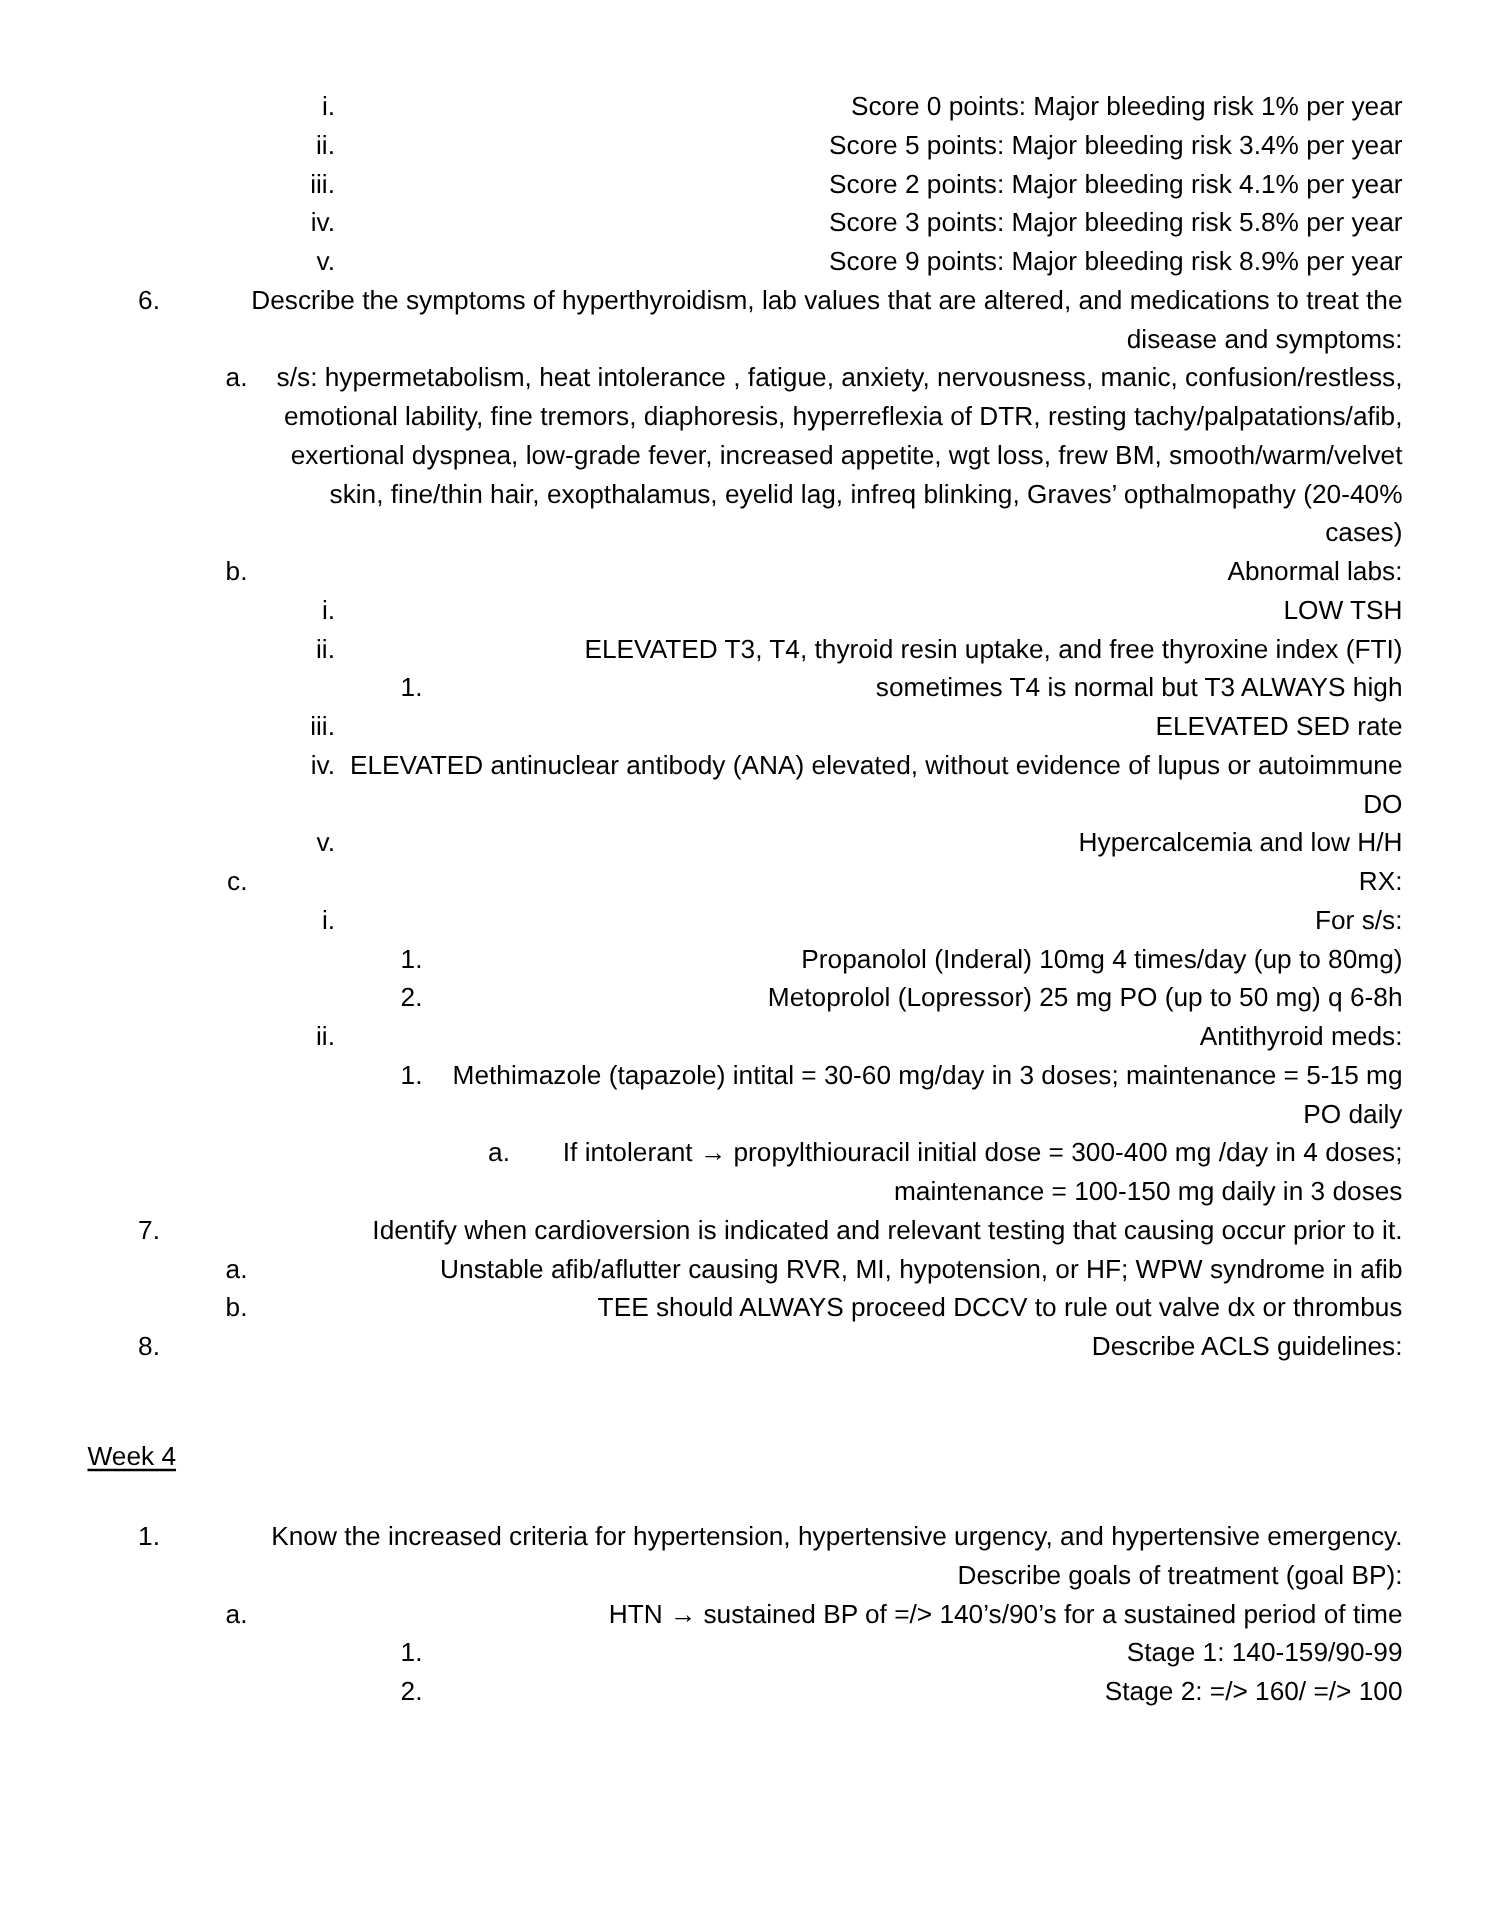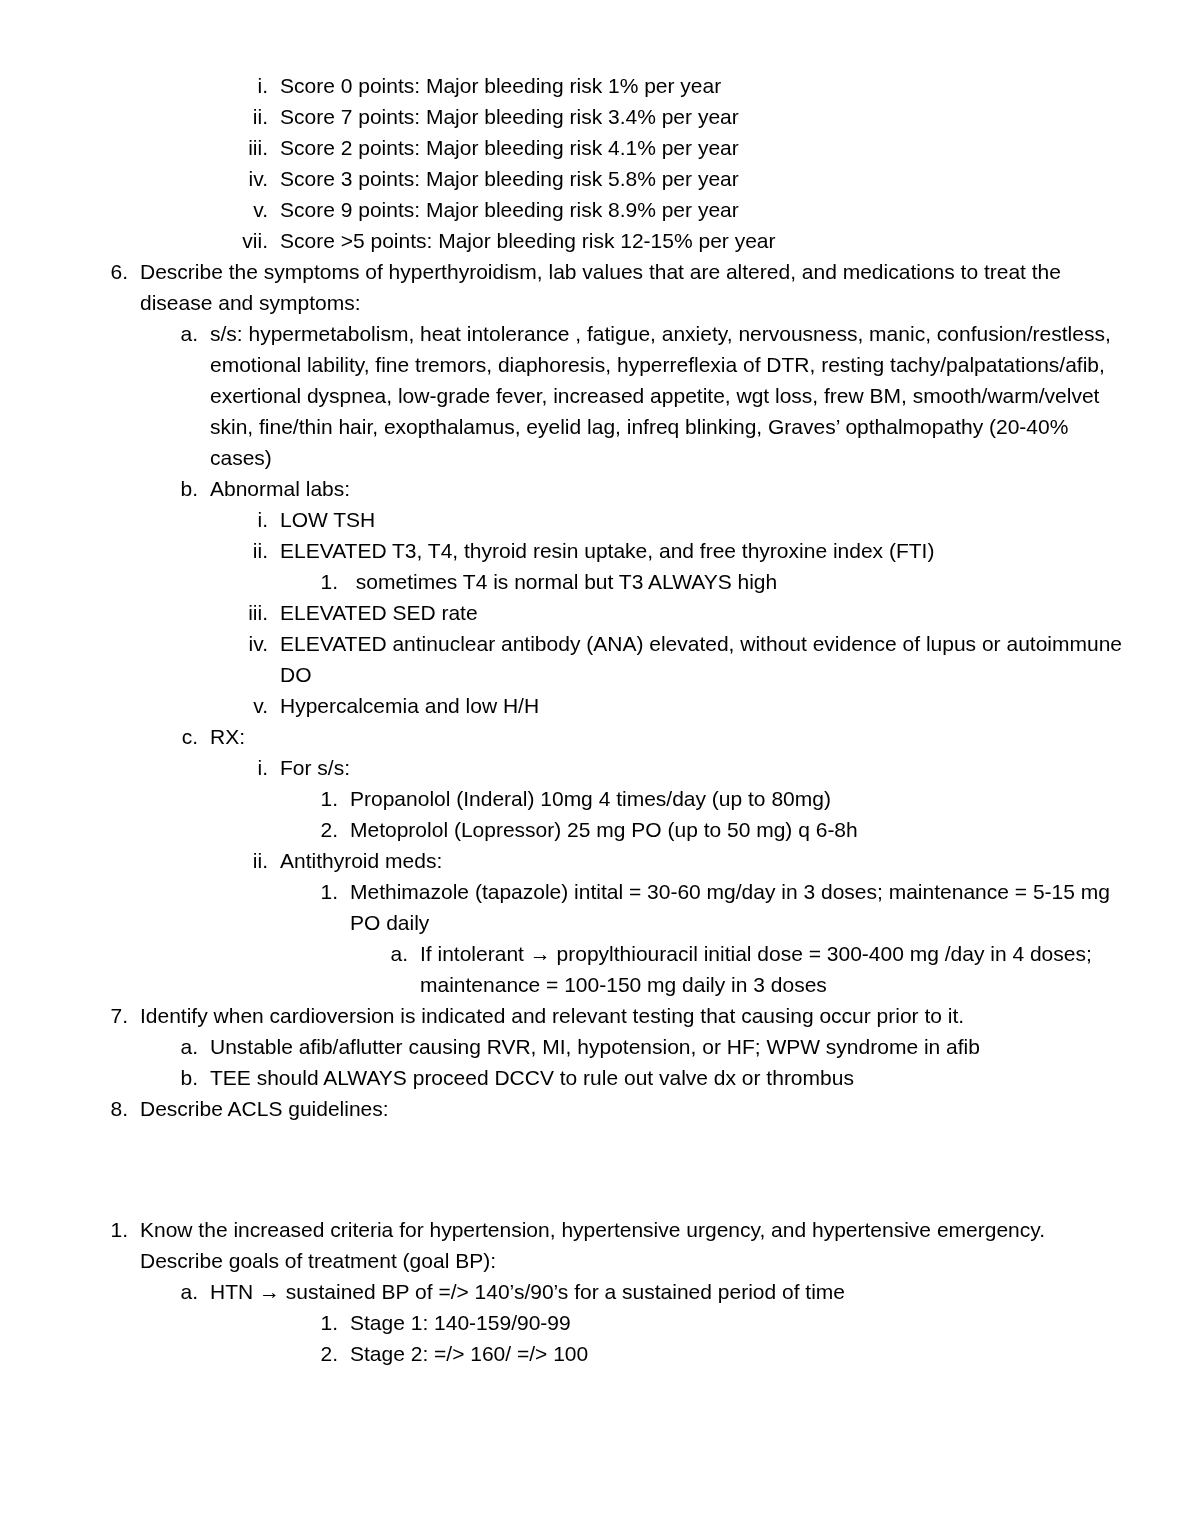--- a/index.html
+++ b/index.html
@@ -19,58 +19,54 @@
     padding: 70px 68px 40px 70px;
     background: #ffffff;
   }
   .line { display: flex; align-items: flex-start; }
   .marker {
     flex: 0 0 56px;
     text-align: right;
     margin-right: 12px;
     white-space: pre;
   }
-  .content { flex: 1 1 auto; white-space: pre-wrap; }
+  .content { flex: 1 1 auto; white-space: pre-wrap; text-align: right; }
   .content b, .content .bold { font-weight: 400; }
   .level-1 { margin-left: 2px;   }
   .level-2 { margin-left: 72px;  }
   .level-3 { margin-left: 142px; }
   .level-4 { margin-left: 212px; }
   .level-5 { margin-left: 282px; }
   .heading { margin: 0; }
   .heading .u { text-decoration: underline; text-underline-offset: 3px; }
   .spacer { width: 100%; }
 </style>
 </head>
 <body>
 
 <div class="page" id="doc-page">
     <div class="line level-3">
       <span class="marker">i.</span>
       <span class="content"><span>Score 0 points: Major bleeding risk 1% per year</span></span>
     </div>
     <div class="line level-3">
       <span class="marker">ii.</span>
-      <span class="content"><span>Score 7 points: Major bleeding risk 3.4% per year</span></span>
+      <span class="content"><span>Score 5 points: Major bleeding risk 3.4% per year</span></span>
     </div>
     <div class="line level-3">
       <span class="marker">iii.</span>
       <span class="content"><span>Score 2 points: Major bleeding risk 4.1% per year</span></span>
     </div>
     <div class="line level-3">
       <span class="marker">iv.</span>
       <span class="content"><span>Score 3 points: Major bleeding risk 5.8% per year</span></span>
     </div>
     <div class="line level-3">
       <span class="marker">v.</span>
       <span class="content"><span>Score 9 points: Major bleeding risk 8.9% per year</span></span>
-    </div>
-    <div class="line level-3">
-      <span class="marker">vii.</span>
-      <span class="content"><span>Score &gt;5 points: Major bleeding risk 12-15% per year</span></span>
     </div>
     <div class="line level-1">
       <span class="marker">6.</span>
       <span class="content"><span>Describe the symptoms of </span><span class="bold">hyperthyroidism</span><span>, lab values that are altered, and medications to treat the disease and symptoms:</span></span>
     </div>
     <div class="line level-2">
       <span class="marker">a.</span>
       <span class="content"><span>s/s: hypermetabolism, heat intolerance , fatigue, anxiety, nervousness, manic, confusion/restless, emotional lability, fine tremors, diaphoresis, hyperreflexia of DTR, resting tachy/palpatations/afib, exertional dyspnea, low-grade fever, increased appetite, wgt loss, frew BM, smooth/warm/velvet skin, fine/thin hair, exopthalamus, eyelid lag, infreq blinking, Graves’ opthalmopathy (20-40% cases)</span></span>
     </div>
     <div class="line level-2">
@@ -139,20 +135,21 @@
     </div>
     <div class="line level-2">
       <span class="marker">b.</span>
       <span class="content"><span>TEE should ALWAYS proceed DCCV to rule out valve dx or thrombus</span></span>
     </div>
     <div class="line level-1">
       <span class="marker">8.</span>
       <span class="content"><span>Describe ACLS guidelines:</span></span>
     </div>
     <div class="spacer" style="height: 57px;"></div>
+    <div class="heading"><span class="u">Week 4</span></div>
     <div class="spacer" style="height: 19px;"></div>
     <div class="spacer" style="height: 14px;"></div>
     <div class="line level-1">
       <span class="marker">1.</span>
       <span class="content"><span>Know the increased criteria for hypertension, hypertensive urgency, and hypertensive emergency.   Describe goals of treatment (goal BP):</span></span>
     </div>
     <div class="line level-2">
       <span class="marker">a.</span>
       <span class="content"><span>HTN → sustained BP of =/&gt; 140’s/90’s for a sustained period of time</span></span>
     </div>

